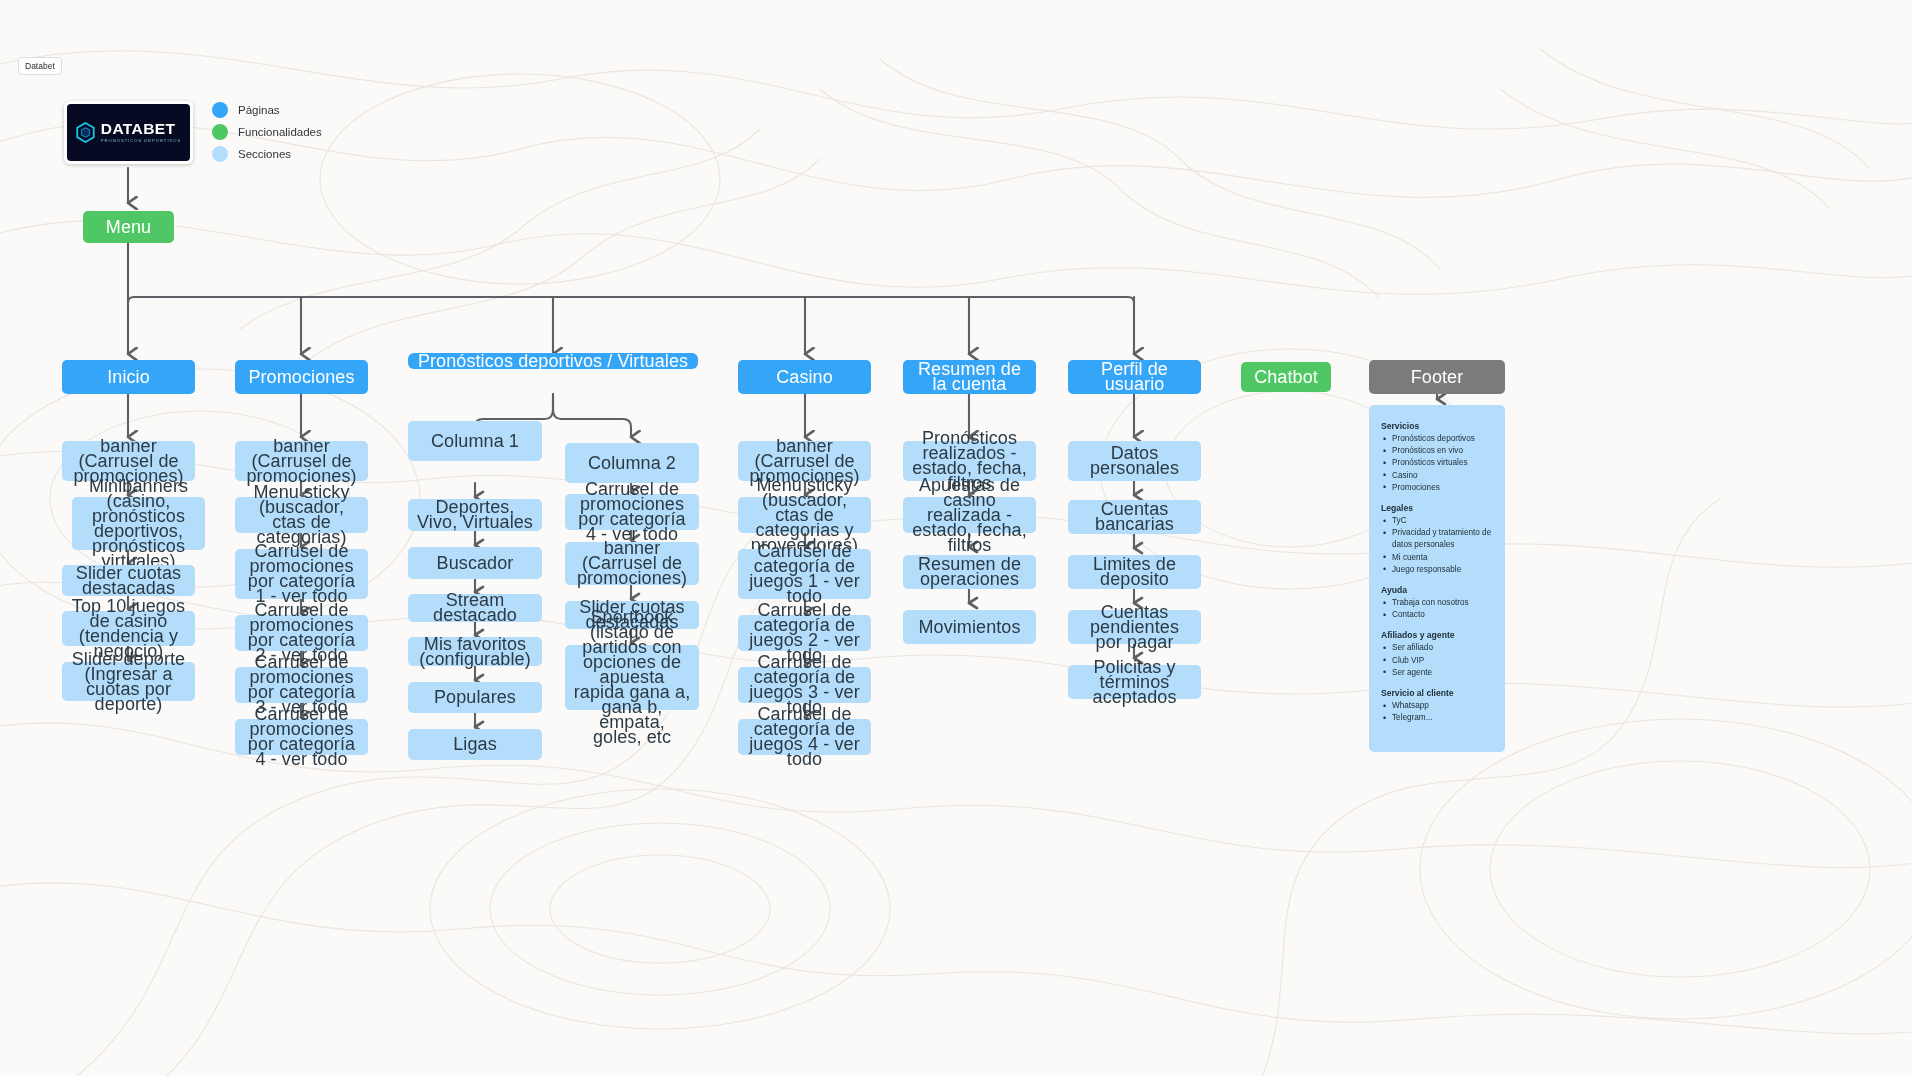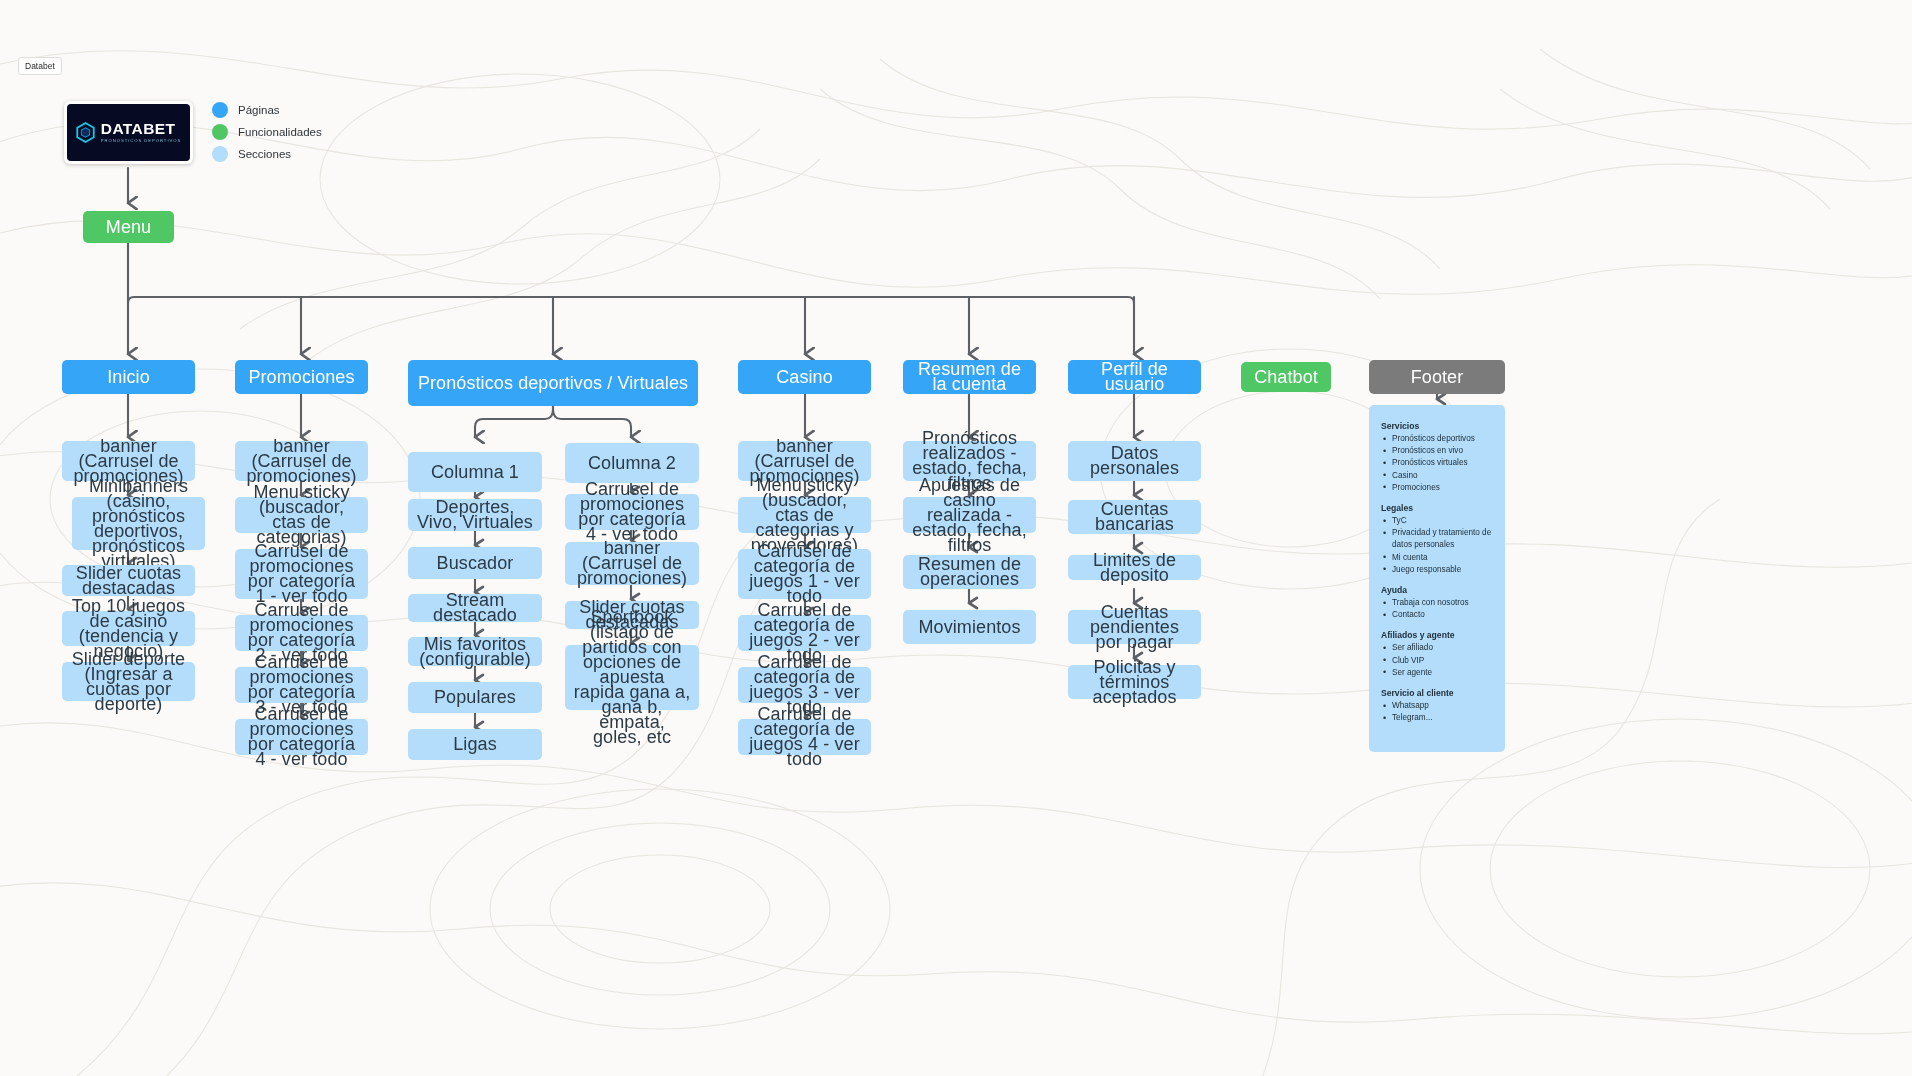--- a/index.html
+++ b/index.html
@@ -241,23 +241,23 @@
     <div class="node section" style="left:62px; top:633px; width:133px; height:39px;">Slider deporte (Ingresar a cuotas por deporte)</div>
 
     <div class="node page" style="left:235px; top:331px; width:133px; height:34px;">Promociones</div>
     <div class="node section" style="left:235px; top:412px; width:133px; height:40px;">banner (Carrusel de promociones)</div>
     <div class="node section" style="left:235px; top:468px; width:133px; height:36px;">Menu sticky (buscador, ctas de categorias)</div>
     <div class="node section" style="left:235px; top:520px; width:133px; height:50px;">Carrusel de promociones por categoría 1 - ver todo</div>
     <div class="node section" style="left:235px; top:586px; width:133px; height:36px;">Carrusel de promociones por categoría 2 - ver todo</div>
     <div class="node section" style="left:235px; top:638px; width:133px; height:36px;">Carrusel de promociones por categoría 3 - ver todo</div>
     <div class="node section" style="left:235px; top:690px; width:133px; height:36px;">Carrusel de promociones por categoría 4 - ver todo</div>
 
-    <div class="node page" style="left:408px; top:331px; width:290px; height:46px;">Pronósticos deportivos / Virtuales</div>
-
-    <div class="node section" style="left:408px; top:423px; width:134px; height:40px;">Columna 1</div>
+    <div class="node page" style="left:408px; top:324px; width:290px; height:16px;border-radius:6px;">Pronósticos deportivos / Virtuales</div>
+
+    <div class="node section" style="left:408px; top:392px; width:134px; height:40px;">Columna 1</div>
     <div class="node section" style="left:408px; top:470px; width:134px; height:32px;">Deportes, Vivo, Virtuales</div>
     <div class="node section" style="left:408px; top:518px; width:134px; height:32px;">Buscador</div>
     <div class="node section" style="left:408px; top:565px; width:134px; height:28px;">Stream destacado</div>
     <div class="node section" style="left:408px; top:608px; width:134px; height:29px;">Mis favoritos (configurable)</div>
     <div class="node section" style="left:408px; top:653px; width:134px; height:31px;">Populares</div>
     <div class="node section" style="left:408px; top:700px; width:134px; height:31px;">Ligas</div>
 
     <div class="node section" style="left:565px; top:414px; width:134px; height:40px;">Columna 2</div>
     <div class="node section" style="left:565px; top:465px; width:134px; height:36px;">Carrusel de promociones por categoría 4 - ver todo</div>
     <div class="node section" style="left:565px; top:513px; width:134px; height:43px;">banner (Carrusel de promociones)</div>
@@ -274,21 +274,21 @@
 
     <div class="node page" style="left:903px; top:331px; width:133px; height:34px;">Resumen de la cuenta</div>
     <div class="node section" style="left:903px; top:412px; width:133px; height:40px;">Pronósticos realizados - estado, fecha, filtros</div>
     <div class="node section" style="left:903px; top:468px; width:133px; height:36px;">Apuestas de casino realizada - estado, fecha, filtros</div>
     <div class="node section" style="left:903px; top:526px; width:133px; height:34px;">Resumen de operaciones</div>
     <div class="node section" style="left:903px; top:581px; width:133px; height:34px;">Movimientos</div>
 
     <div class="node page" style="left:1068px; top:331px; width:133px; height:34px;">Perfil de usuario</div>
     <div class="node section" style="left:1068px; top:412px; width:133px; height:40px;padding-left:8px;">Datos personales</div>
     <div class="node section" style="left:1068px; top:471px; width:133px; height:34px;">Cuentas bancarias</div>
-    <div class="node section" style="left:1068px; top:526px; width:133px; height:25px;">Limites de deposito</div>
+    <div class="node section" style="left:1068px; top:526px; width:133px; height:34px;">Limites de deposito</div>
     <div class="node section" style="left:1068px; top:581px; width:133px; height:34px;">Cuentas pendientes por pagar</div>
     <div class="node section" style="left:1068px; top:636px; width:133px; height:34px;">Policitas y términos aceptados</div>
 
     <div class="node func" style="left:1241px; top:333px; width:90px; height:30px;">Chatbot</div>
 
     <div class="node footer" style="left:1369px; top:331px; width:136px; height:34px;">Footer</div>
 
     <div id="footer-panel">
       <div class="fgroup">
         <div class="fgroup-title">Servicios</div>

